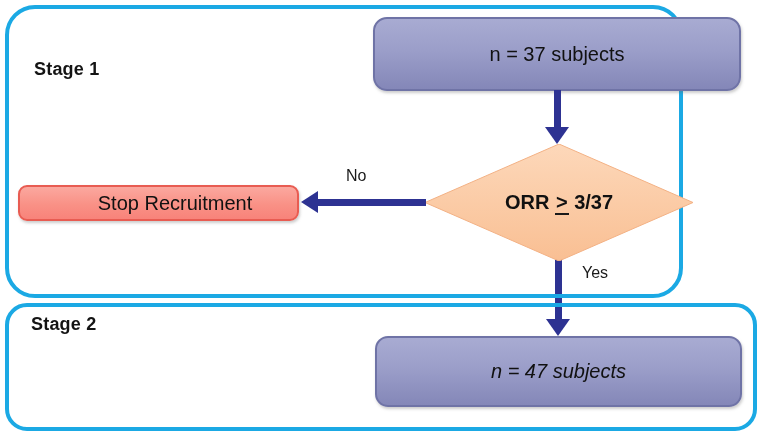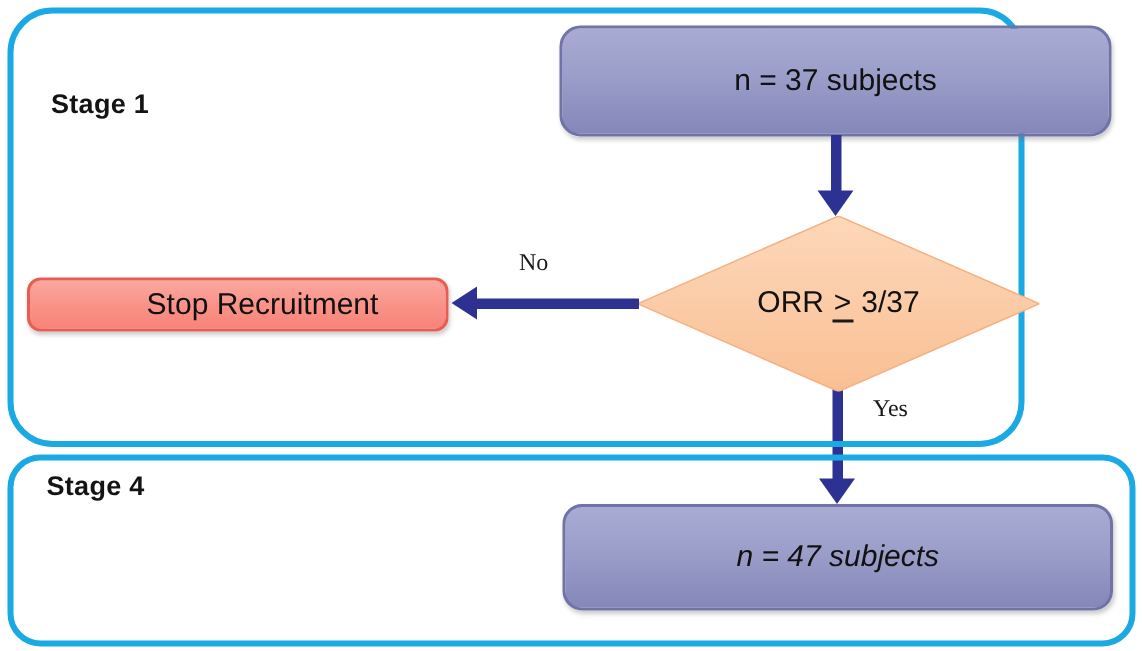--- a/index.html
+++ b/index.html
@@ -47,53 +47,54 @@
     background:linear-gradient(to bottom,#FBA89F 0%,#F99186 55%,#F8837A 100%);
     border:2px solid #E85C52;
     box-shadow:1px 2px 3px rgba(110,110,110,0.35);
     padding-left:33px;
   }
   
   .diamond{
     position:absolute;left:425px;top:144px;width:268px;height:117px;
     display:flex;align-items:center;justify-content:center;
     z-index:3;
+    font-weight:bold;
   }
   .diamond svg{position:absolute;left:0;top:0;}
   .diamond .dlabel{
     position:relative;
     font-size:20px;color:#111111;white-space:pre;
   }
   .dlabel .gte{border-bottom:2px solid #1a1a1a;padding:0 1px;}
   
   .arrow-shaft{position:absolute;background:#2D3292;z-index:3;}
   .arrow-head{position:absolute;width:0;height:0;z-index:3;}
   .head-down{border-left:12px solid transparent;border-right:12px solid transparent;border-top:17px solid #2D3292;}
   .head-left{border-top:11px solid transparent;border-bottom:11px solid transparent;border-right:17px solid #2D3292;}
   .behind{z-index:1;}
   
   .edge-label{
-    position:absolute;font-size:16px;color:#1a1a1a;z-index:4;font-family:Liberation Serif, serif;
+    position:absolute;font-size:16px;color:#1a1a1a;z-index:4;
   }
   .edge-label.no{left:346px;top:167px;}
   .edge-label.yes{left:566px;top:264px;margin-left:16px;}
 </style>
 </head>
 <body>
 
 <div class="canvas">
 
   <div class="arrow-shaft behind" style="left:555px;top:258px;width:7px;height:64px;"></div>
   <div class="arrow-head head-down behind" style="left:546px;top:319px;"></div>
 
   <div class="panel stage1">
     <div class="stage-label">Stage 1</div>
   </div>
   <div class="panel stage2">
-    <div class="stage-label">Stage 4</div>
+    <div class="stage-label">Stage 2</div>
   </div>
 
   <div class="node purple n37">
     <span>n = 37 subjects</span>
   </div>
 
   <div class="arrow-shaft" style="left:554px;top:90px;width:7px;height:39px;"></div>
   <div class="arrow-head head-down" style="left:545px;top:127px;"></div>
 
   <div class="diamond">

